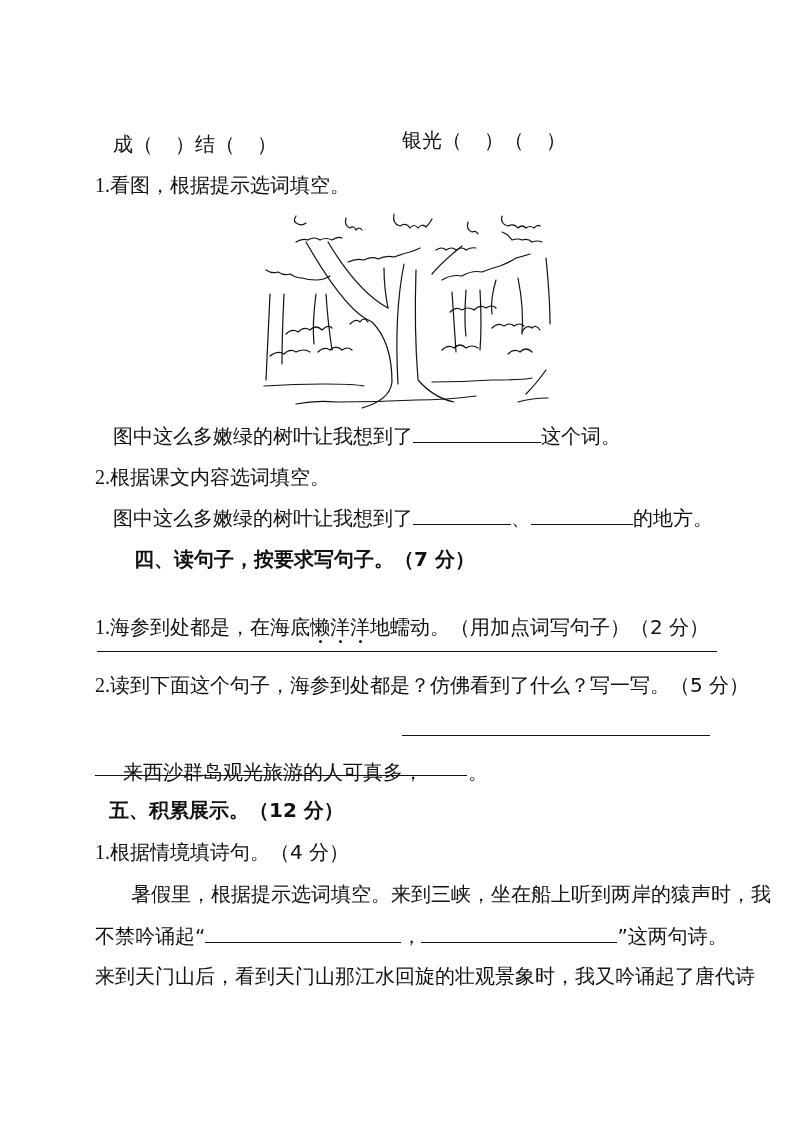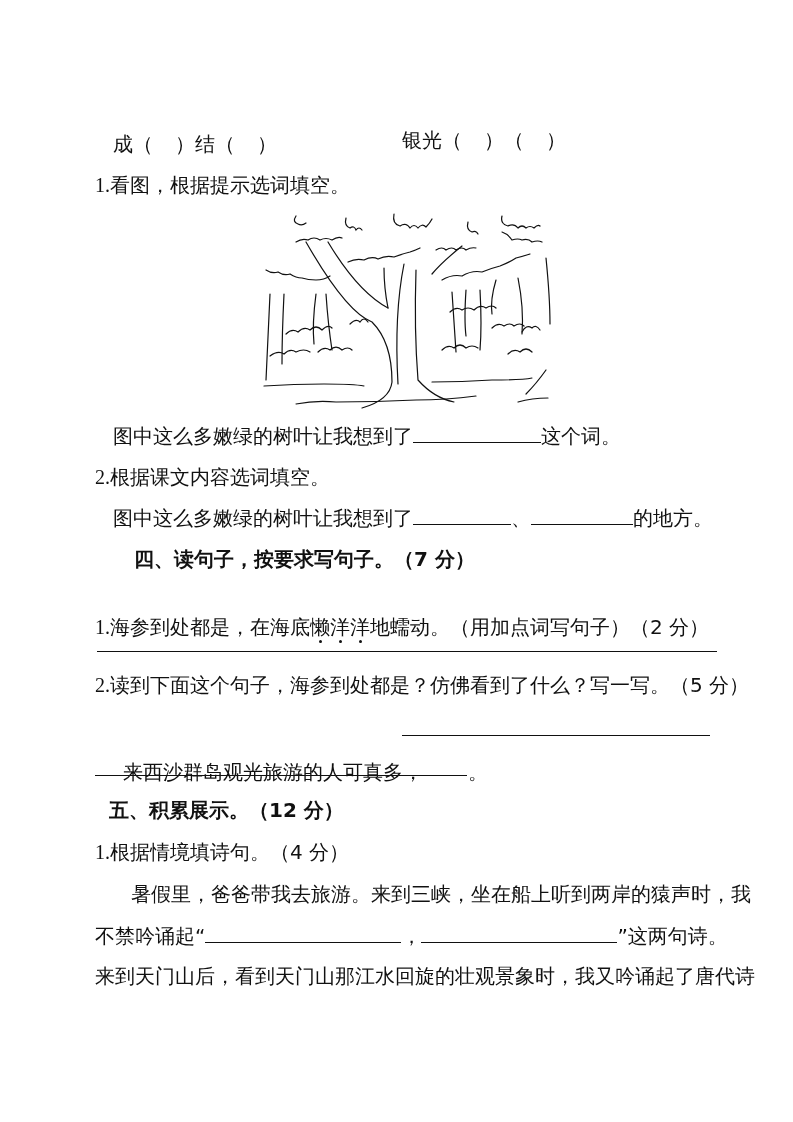--- a/index.html
+++ b/index.html
@@ -116,20 +116,20 @@
 </div>
 
 <div class="line bold" style="left:109px; top:800px;">
   <span>五、积累展示。</span><span>（12 分）</span>
 </div>
 
 <div class="line" style="left:95px; top:842px;">
   <span class="num">1.</span><span>根据情境填诗句。</span><span>（4 分）</span>
 </div>
 <div class="line" style="left:131px; top:884px;">
-  <span>暑假里，爸爸带我去旅游。来到三峡，坐在船上听到两岸的猿声时，我</span>
+  <span>暑假里，根据提示选词填空。来到三峡，坐在船上听到两岸的猿声时，我</span>
 </div>
 <div class="line" style="left:95px; top:926px;text-align:center;">
   <span>不禁吟诵起“</span><span class="blank" style="width:196px;"></span><span>，</span><span class="blank" style="width:196px;"></span><span>”这两句诗。</span>
 </div>
 <div class="line" style="left:95px; top:966px;">
   <span>来到天门山后，看到天门山那江水回旋的壮观景象时，我又吟诵起了唐代诗</span>
 </div>
 
 </body></html>

